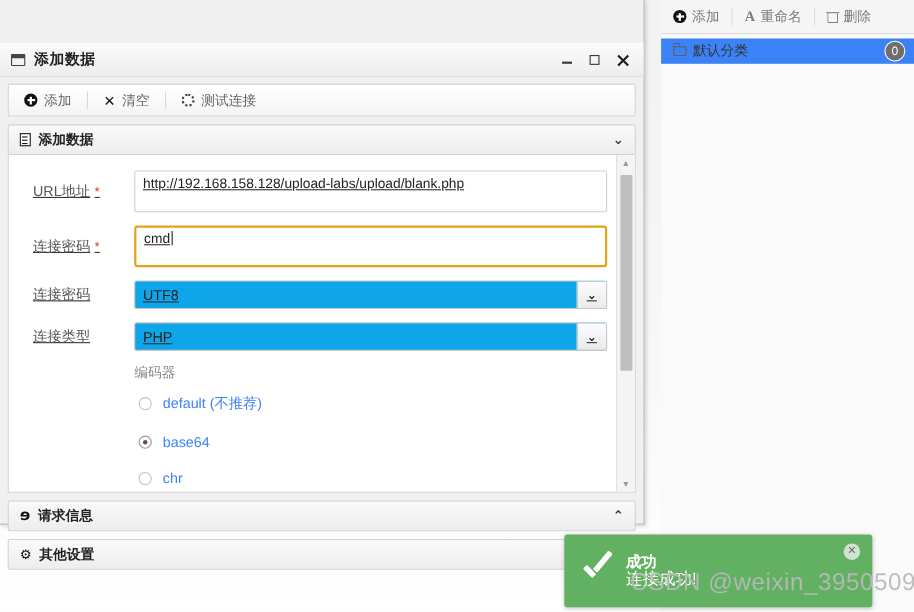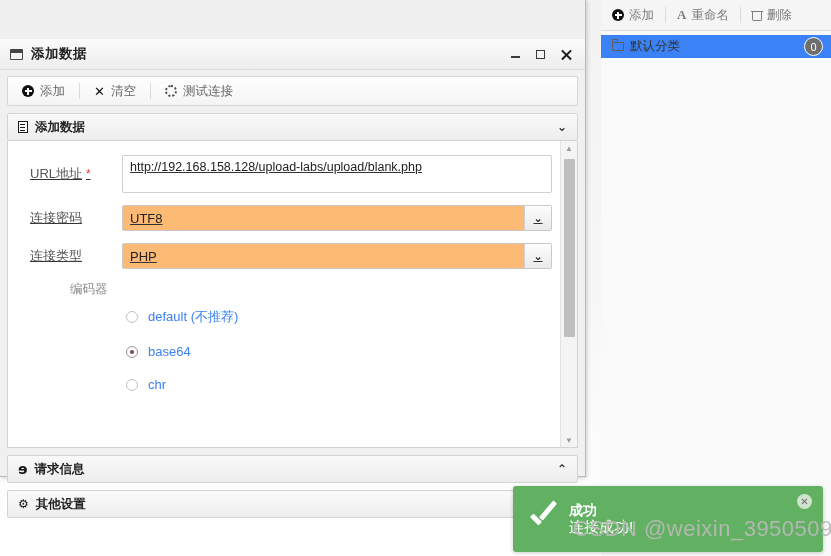--- a/index.html
+++ b/index.html
@@ -83,29 +83,29 @@
   .inp{
     width:430px;height:38px;box-sizing:border-box;
     border:1px solid #cfcfcf;background:#fff;border-radius:2px;
     padding:0 7px;font-size:12.5px;color:#222;line-height:22px;
     font-family:"Liberation Sans",sans-serif;
   }
   .inp.focus{border:2px solid #e3a21a;border-radius:3px;line-height:20px;}
   .caret{display:inline-block;width:1px;height:13px;background:#222;vertical-align:-2px;margin-left:1px;}
   .sel{
     width:430px;height:26px;box-sizing:border-box;
-    border:1px solid #c9c9c9;background:#fdba74;border-radius:2px;
+    border:1px solid #c9c9c9;background:#0ea5e9;border-radius:2px;
     display:flex;align-items:center;padding-left:7px;font-size:13px;color:#222;
   }
   .sel .arrow{
     margin-left:auto;width:26px;height:100%;display:flex;align-items:center;justify-content:center;
     background:linear-gradient(180deg,#fdfdfd,#eaeaea);border-left:1px solid #cfcfcf;
     font-size:11px;color:#222;font-weight:bold;
   }
-  .sub-label{padding-left:62px;color:#8a8a8a;font-size:12.5px;margin:12px 0 10px;}
+  .sub-label{padding-left:114px;color:#8a8a8a;font-size:12.5px;margin:12px 0 10px;}
   .radio-row{display:flex;align-items:center;padding-left:118px;margin-bottom:18px;}
   .radio{
     width:12px;height:12px;border-radius:50%;border:1px solid #c2c2c2;background:#fff;
     margin-right:10px;box-sizing:border-box;position:relative;flex:none;
   }
   .radio.on{border-color:#9a9a9a;}
   .radio.on::after{content:"";position:absolute;left:3px;top:3px;width:4px;height:4px;border-radius:50%;background:#6d4a4a;}
   .radio-txt{font-size:13px;color:#3b82f6;}
 
   
@@ -137,21 +137,21 @@
   .folder-ico::before{content:"";position:absolute;left:-1px;top:-4px;width:6px;height:3px;border:1.4px solid #5d5d5d;border-bottom:none;box-sizing:border-box;border-radius:1px 1px 0 0;}
   .badge{
     margin-left:auto;width:17px;height:17px;border-radius:50%;
     background:#6e6e6e;color:#fff;font-size:11px;
     display:flex;align-items:center;justify-content:center;
     border:1px solid #fff;
   }
 
   
   .toast{
-    position:absolute;left:513px;top:486px;width:310px;height:66px;
+    position:absolute;left:513px;top:486px;width:280px;height:66px;
     background:#62b162;border-radius:3px;color:#fff;
     box-shadow:0 1px 4px rgba(0,0,0,.2);
     display:flex;align-items:center;padding:0 14px;box-sizing:border-box;
   }
   .toast-check{
     width:30px;height:30px;flex:none;margin-right:12px;position:relative;
   }
   .toast-check::before{content:"";position:absolute;left:3px;top:13px;width:12px;height:5px;background:#fff;transform:rotate(45deg);border-radius:1px;}
   .toast-check::after{content:"";position:absolute;left:10px;top:4px;width:22px;height:5px;background:#fff;transform:rotate(-50deg);border-radius:1px;}
   .toast-txt{display:flex;flex-direction:column;justify-content:center;line-height:1.15;}
@@ -221,20 +221,28 @@
       <div class="acc-body">
         <div class="form">
 
           <div class="row">
             <div class="lbl">
               <span>URL地址</span><span class="req">*</span>
             </div>
             <div class="inp">http://192.168.158.128/upload-labs/upload/blank.php</div>
           </div>
 
+          <div class="row">
+            <div class="lbl">
+              <span>连接密码</span><span class="req">*</span>
+            </div>
+            <div class="inp focus">
+              <span>cmd</span><span class="caret"></span>
+            </div>
+          </div>
 
 
           <div class="row">
             <div class="lbl">连接密码</div>
             <div class="sel">
               <span>UTF8</span>
               <span class="arrow">⌄</span>
             </div>
           </div>
 

